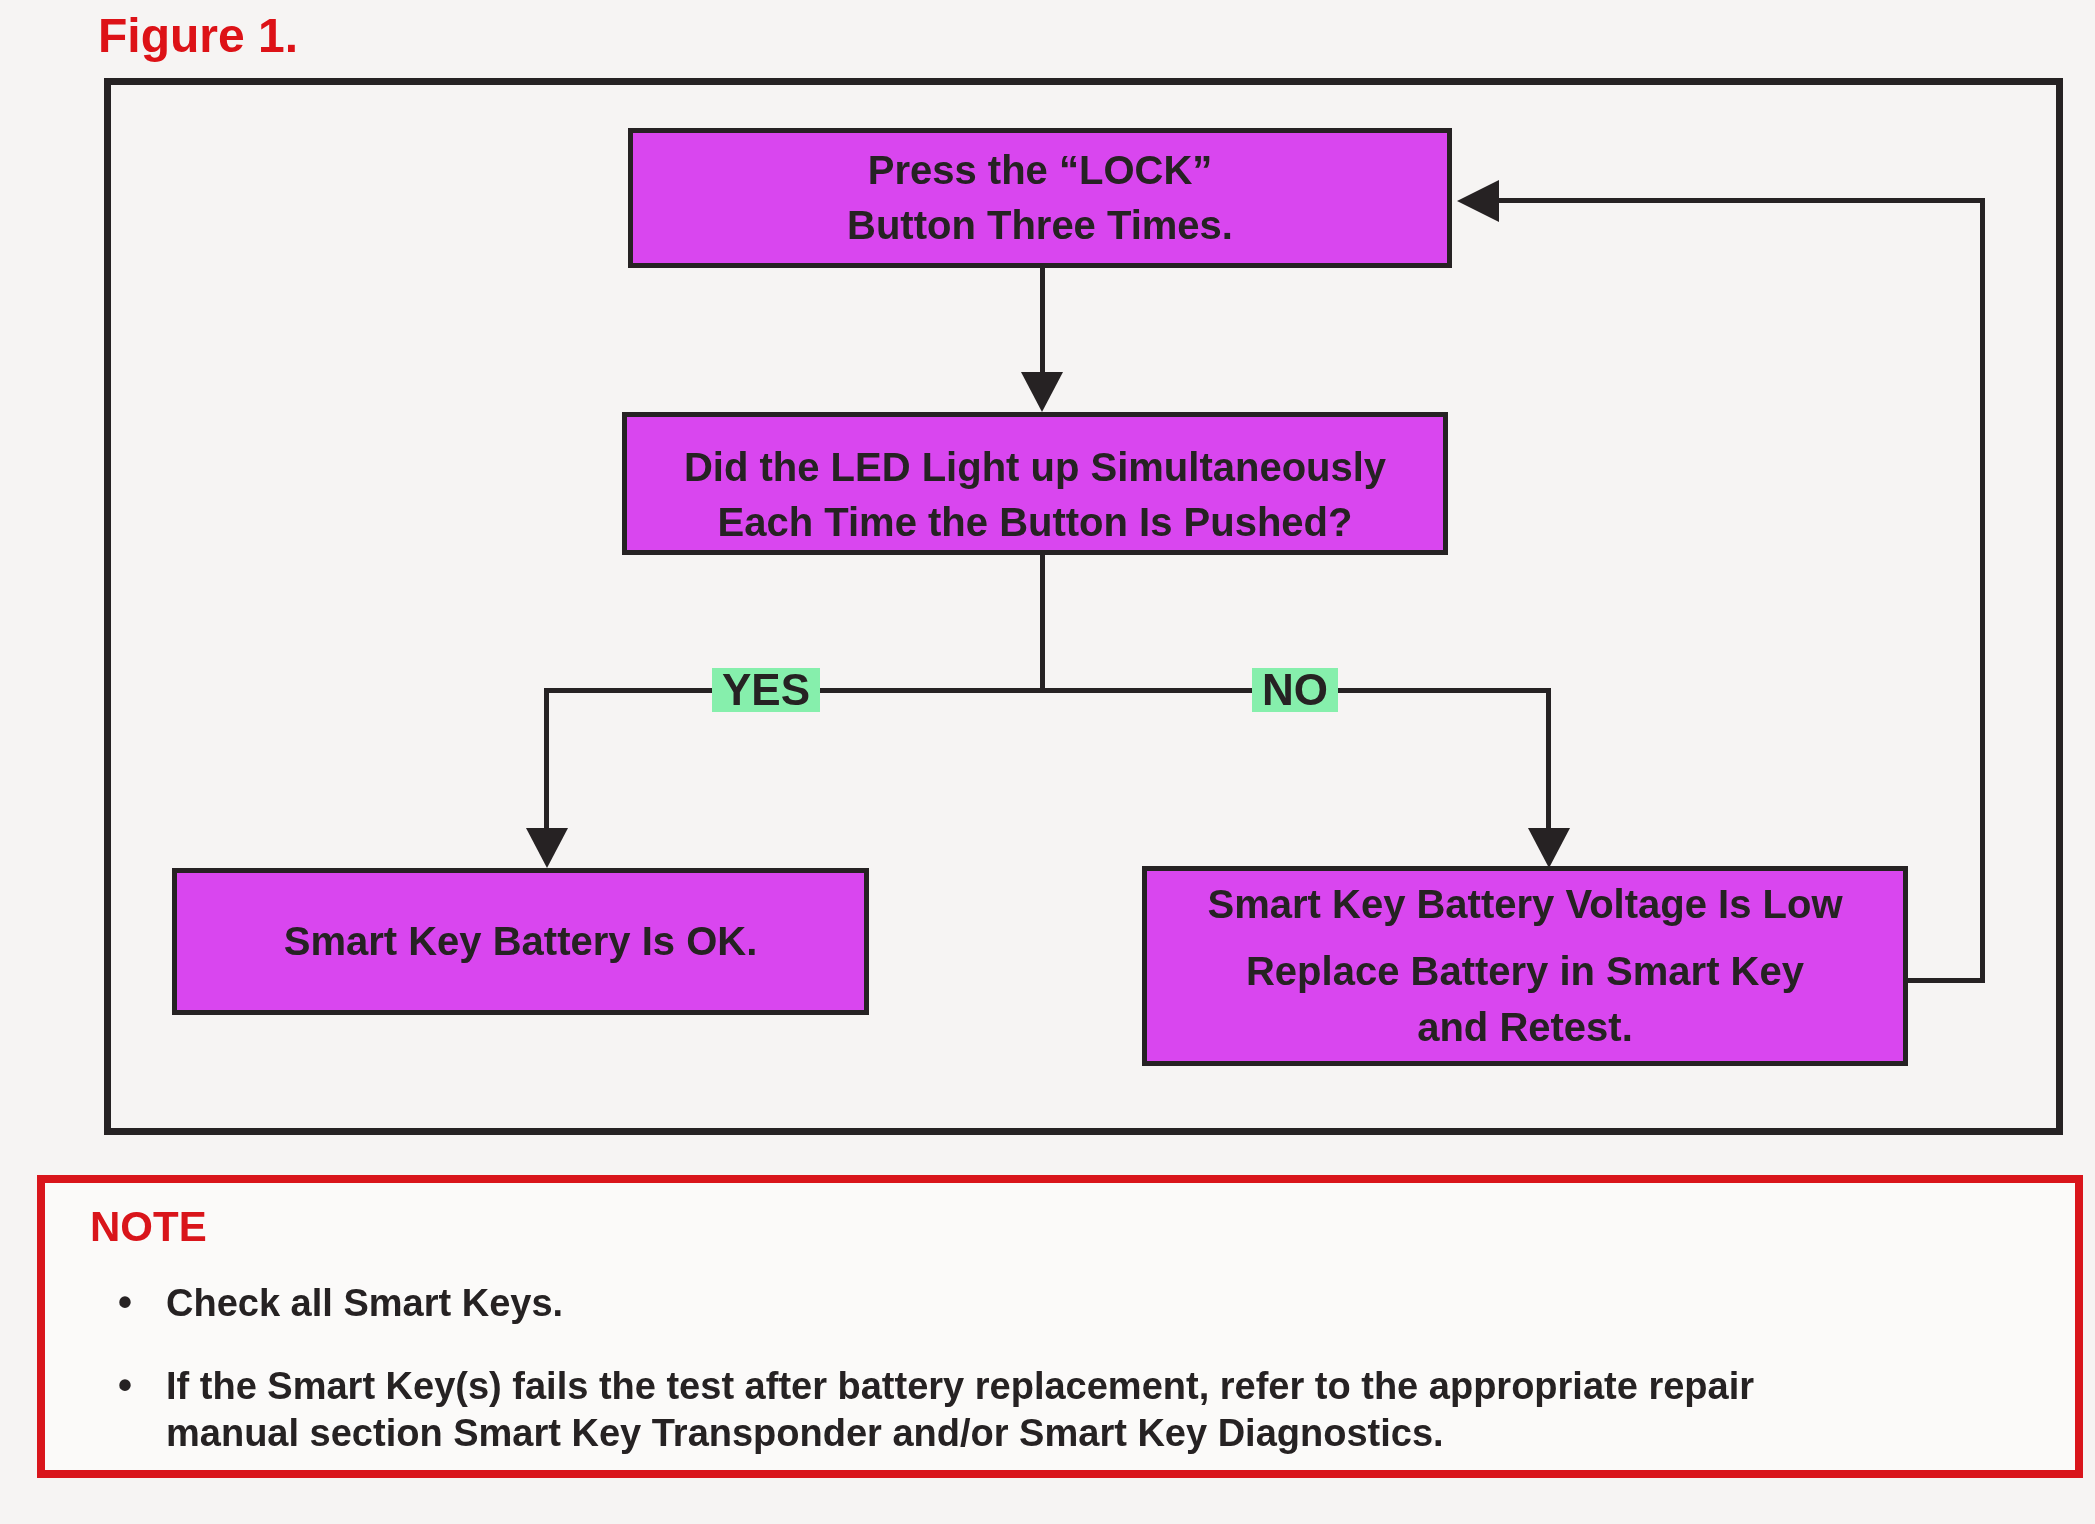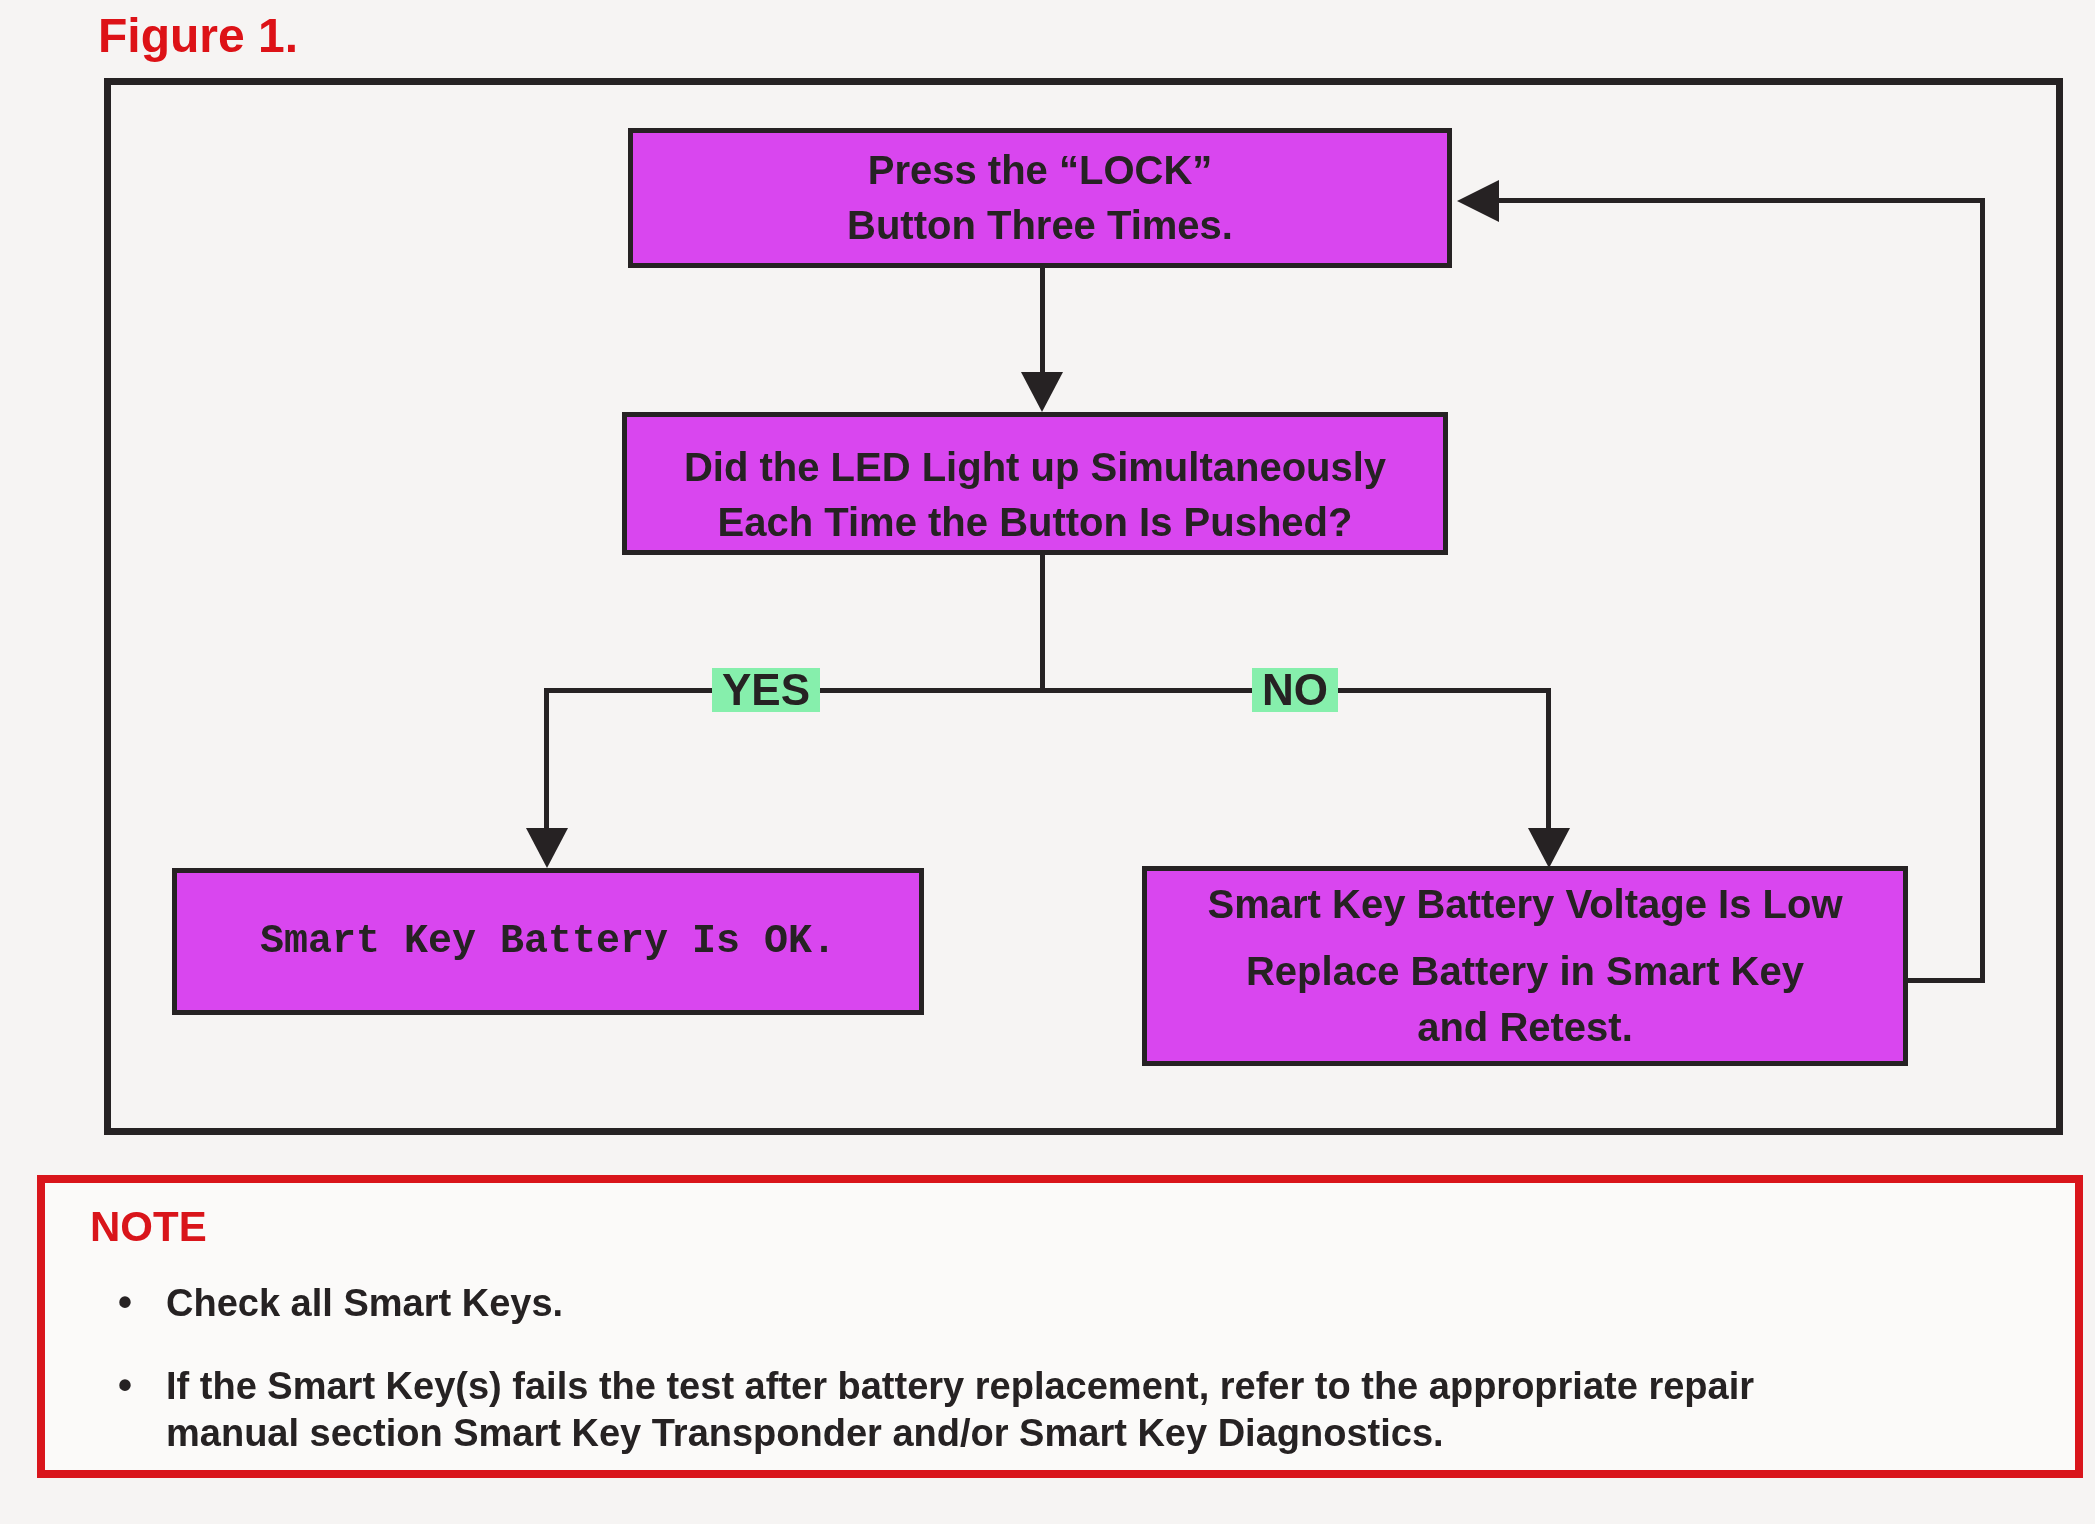--- a/index.html
+++ b/index.html
@@ -107,21 +107,21 @@
 
   <div class="branch-label" style="left:712px;top:668px;">YES</div>
   <div class="branch-label" style="left:1252px;top:668px;">NO</div>
 
   <div class="line" style="left:544px;top:688px;width:5px;height:144px;"></div>
   <div class="arrow-down" style="left:526px;top:828px;"></div>
 
   <div class="line" style="left:1546px;top:688px;width:5px;height:144px;"></div>
   <div class="arrow-down" style="left:1528px;top:828px;"></div>
 
-  <div class="fbox" style="left:172px;top:868px;width:752px;height:147px;font-family:Liberation Mono, monospace;">
+  <div class="fbox" style="left:172px;top:868px;width:697px;height:147px;">
     <span>Smart Key Battery Is OK.</span>
   </div>
 
   <div class="fbox" style="left:1142px;top:866px;width:766px;height:200px;">
     <span>Smart Key Battery Voltage Is Low</span>
     <span class="para-gap">Replace Battery in Smart Key</span>
     <span>and Retest.</span>
   </div>
 
   <div class="line" style="left:1905px;top:978px;width:80px;height:5px;"></div>

